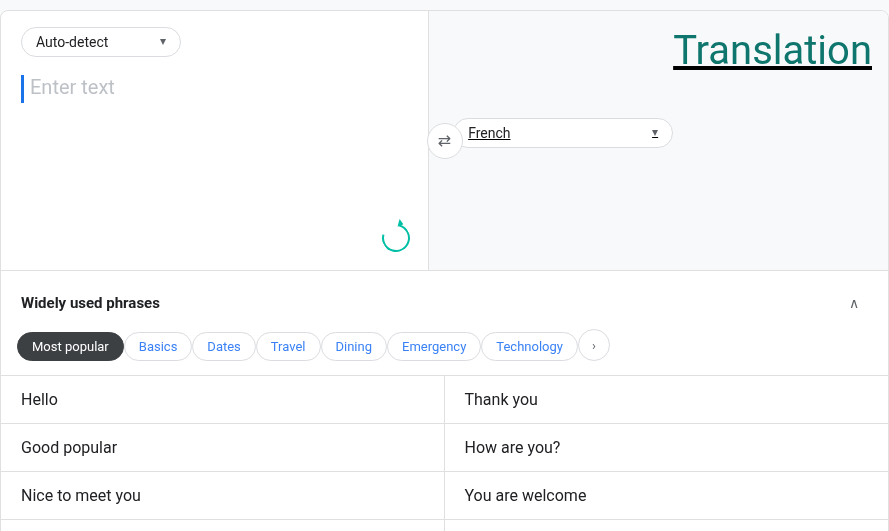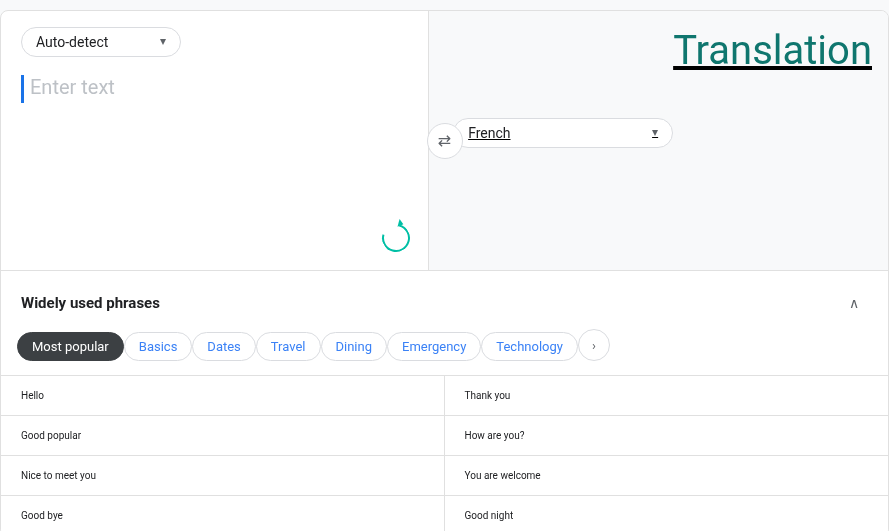--- a/index.html
+++ b/index.html
@@ -224,21 +224,21 @@
     }
 
     .phrases-grid {
       display: grid;
       grid-template-columns: 1fr 1fr;
       border-top: 1px solid #e0e0e0;
     }
 
     .phrase-item {
       padding: 14px 20px;
-      font-size: 10px;
+      font-size: 16px;
       color: #202124;
       border-bottom: 1px solid #e0e0e0;
       cursor: pointer;
     }
 
     .phrase-item:nth-child(odd) {
       border-right: 1px solid #e0e0e0;
     }
   </style>
 </head>

